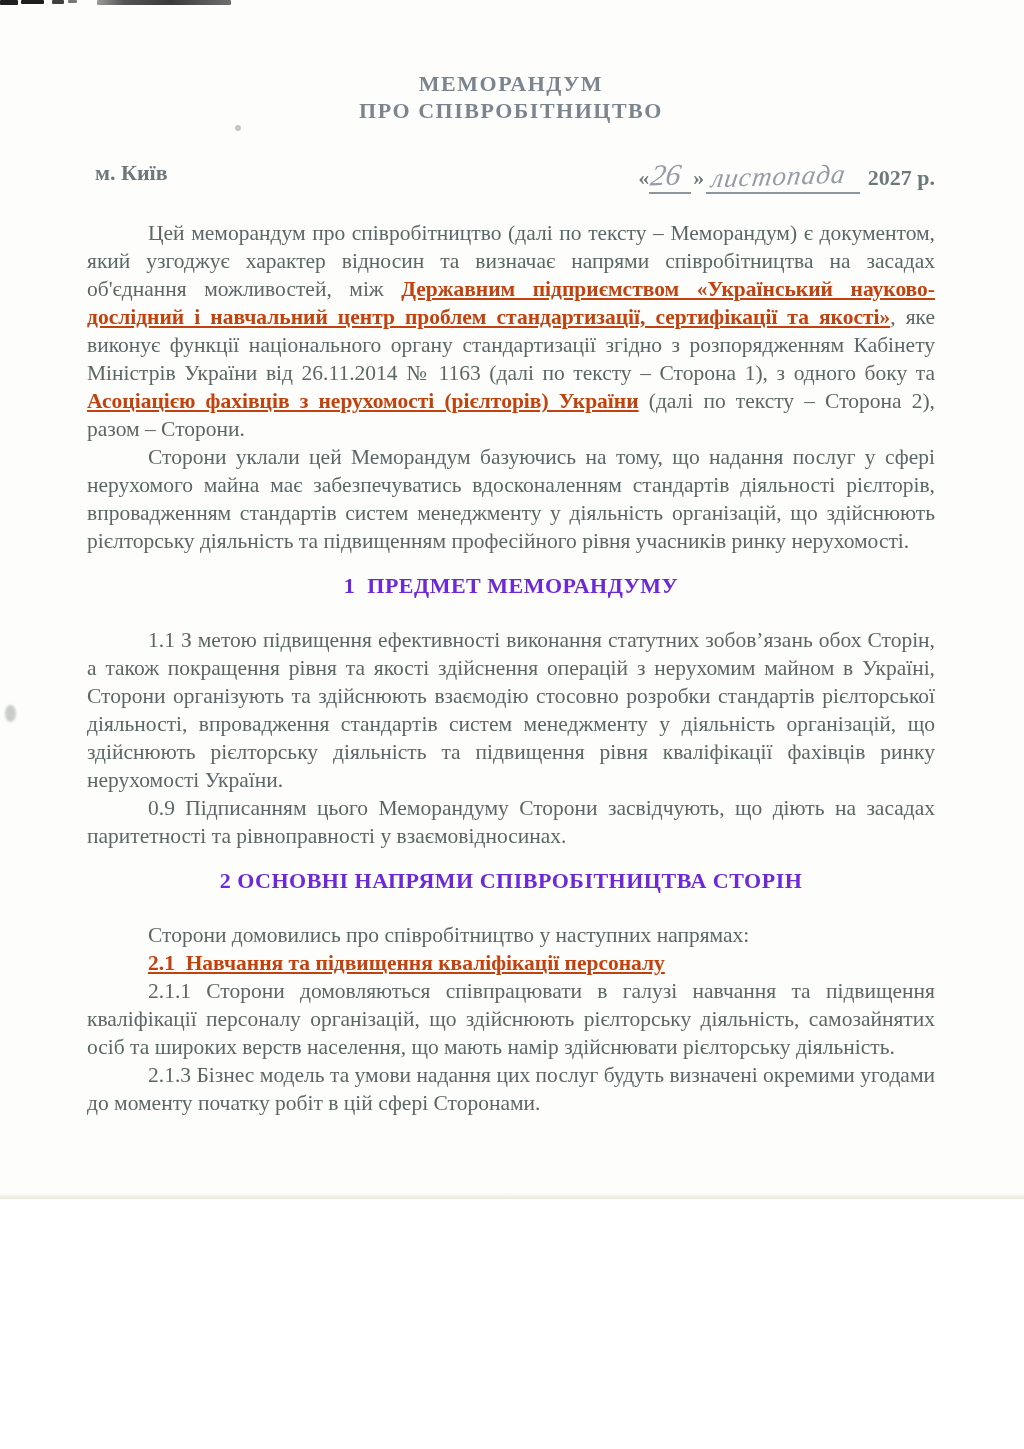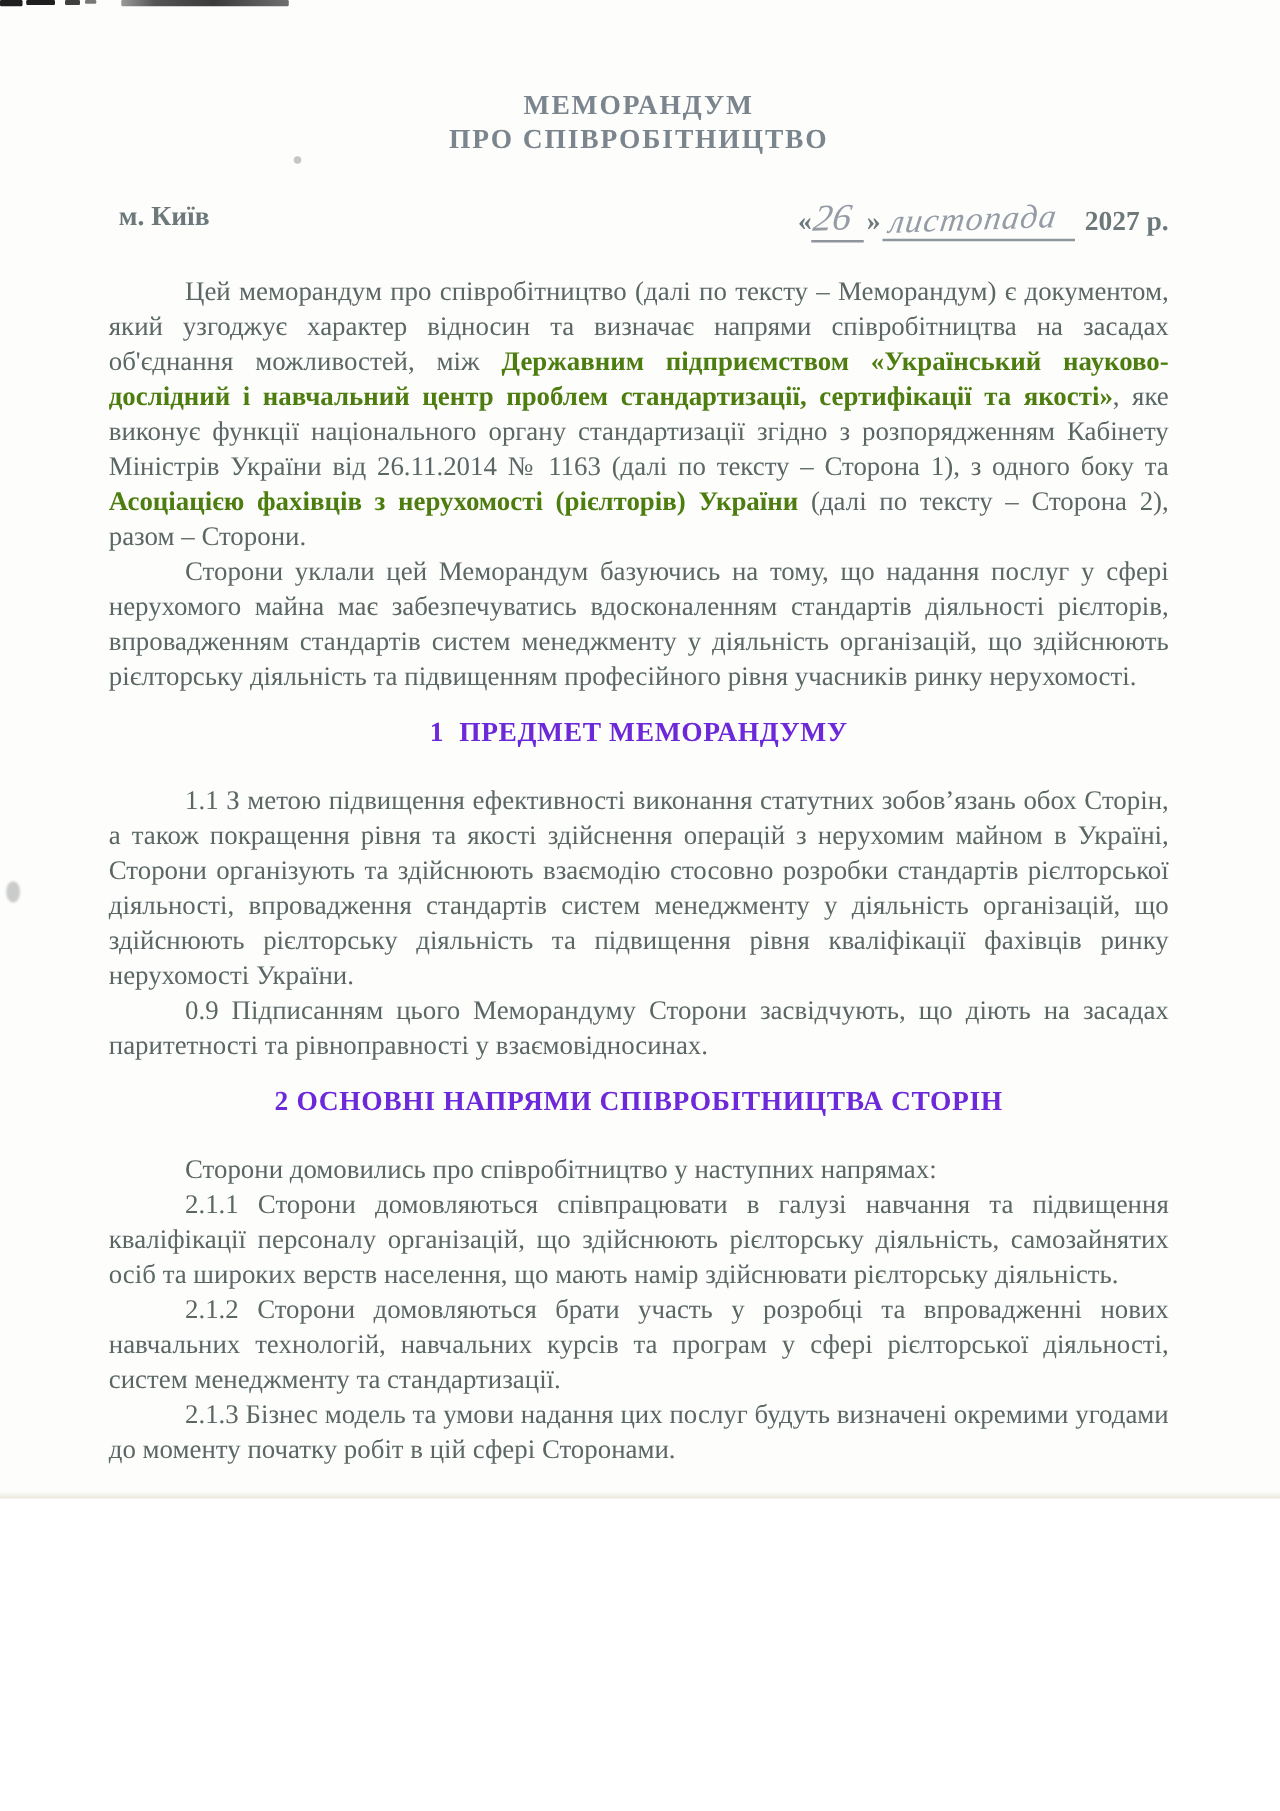--- a/index.html
+++ b/index.html
@@ -59,21 +59,21 @@
   .u-month { padding:0 14px 2px 6px; margin:0 8px 0 2px; }
 
   .body-text { margin-top:25px; }
   .body-text p {
     margin:0;
     font-size:21.5px; line-height:28px;
     text-align:justify;
     text-indent:61px;
     color:#5b6765;
   }
-  .body-text p strong { color:#4d7c0f; }
+  .body-text p strong { color:#c2410c;text-decoration:underline; }
   .section-heading {
     margin:17px 0 26px 0;
     text-align:center;
     font-weight:bold;
     font-size:22px; line-height:28px;
     letter-spacing:.5px;
     color:#6d28d9;
   }
   .page-number {
     position:absolute;
@@ -112,20 +112,20 @@
     </div>
 
     <div class="body-text">
       <p><span>Цей меморандум про співробітництво (далі по тексту – Меморандум) є документом, який узгоджує характер відносин та визначає напрями співробітництва на засадах об'єднання можливостей, між </span><strong>Державним підприємством «Український науково-дослідний і навчальний центр проблем стандартизації, сертифікації та якості»</strong><span>, яке виконує функції національного органу стандартизації згідно з розпорядженням Кабінету Міністрів України від 26.11.2014 № 1163 (далі по тексту – Сторона 1), з одного боку та </span><strong>Асоціацією фахівців з нерухомості (рієлторів) України</strong><span> (далі по тексту – Сторона 2), разом – Сторони.</span></p>
       <p><span>Сторони уклали цей Меморандум базуючись на тому, що надання послуг у сфері нерухомого майна має забезпечуватись вдосконаленням стандартів діяльності рієлторів, впровадженням стандартів систем менеджменту у діяльність організацій, що здійснюють рієлторську діяльність та підвищенням професійного рівня учасників ринку нерухомості.</span></p>
       <div class="section-heading">1&nbsp; ПРЕДМЕТ МЕМОРАНДУМУ</div>
       <p><span>1.1 З метою підвищення ефективності виконання статутних зобов’язань обох Сторін, а також покращення рівня та якості здійснення операцій з нерухомим майном в Україні, Сторони організують та здійснюють взаємодію стосовно розробки стандартів рієлторської діяльності, впровадження стандартів систем менеджменту у діяльність організацій, що здійснюють рієлторську діяльність та підвищення рівня кваліфікації фахівців ринку нерухомості України.</span></p>
       <p><span>0.9 Підписанням цього Меморандуму Сторони засвідчують, що діють на засадах паритетності та рівноправності у взаємовідносинах.</span></p>
       <div class="section-heading">2 ОСНОВНІ НАПРЯМИ СПІВРОБІТНИЦТВА СТОРІН</div>
       <p><span>Сторони домовились про співробітництво у наступних напрямах:</span></p>
+      <p><strong>2.1&nbsp; Навчання та підвищення кваліфікації персоналу</strong></p>
       <p><span>2.1.1 Сторони домовляються співпрацювати в галузі навчання та підвищення кваліфікації персоналу організацій, що здійснюють рієлторську діяльність, самозайнятих осіб та широких верств населення, що мають намір здійснювати рієлторську діяльність.</span></p>
-      <p><span>2.1.2 Сторони домовляються брати участь у розробці та впровадженні нових навчальних технологій, навчальних курсів та програм у сфері рієлторської діяльності, систем менеджменту та стандартизації.</span></p>
       <p><span>2.1.3 Бізнес модель та умови надання цих послуг будуть визначені окремими угодами до моменту початку робіт в цій сфері Сторонами.</span></p>
     </div>
   </div>
 
   <div class="page-number">1</div>
 </div>
 
 </body></html>

